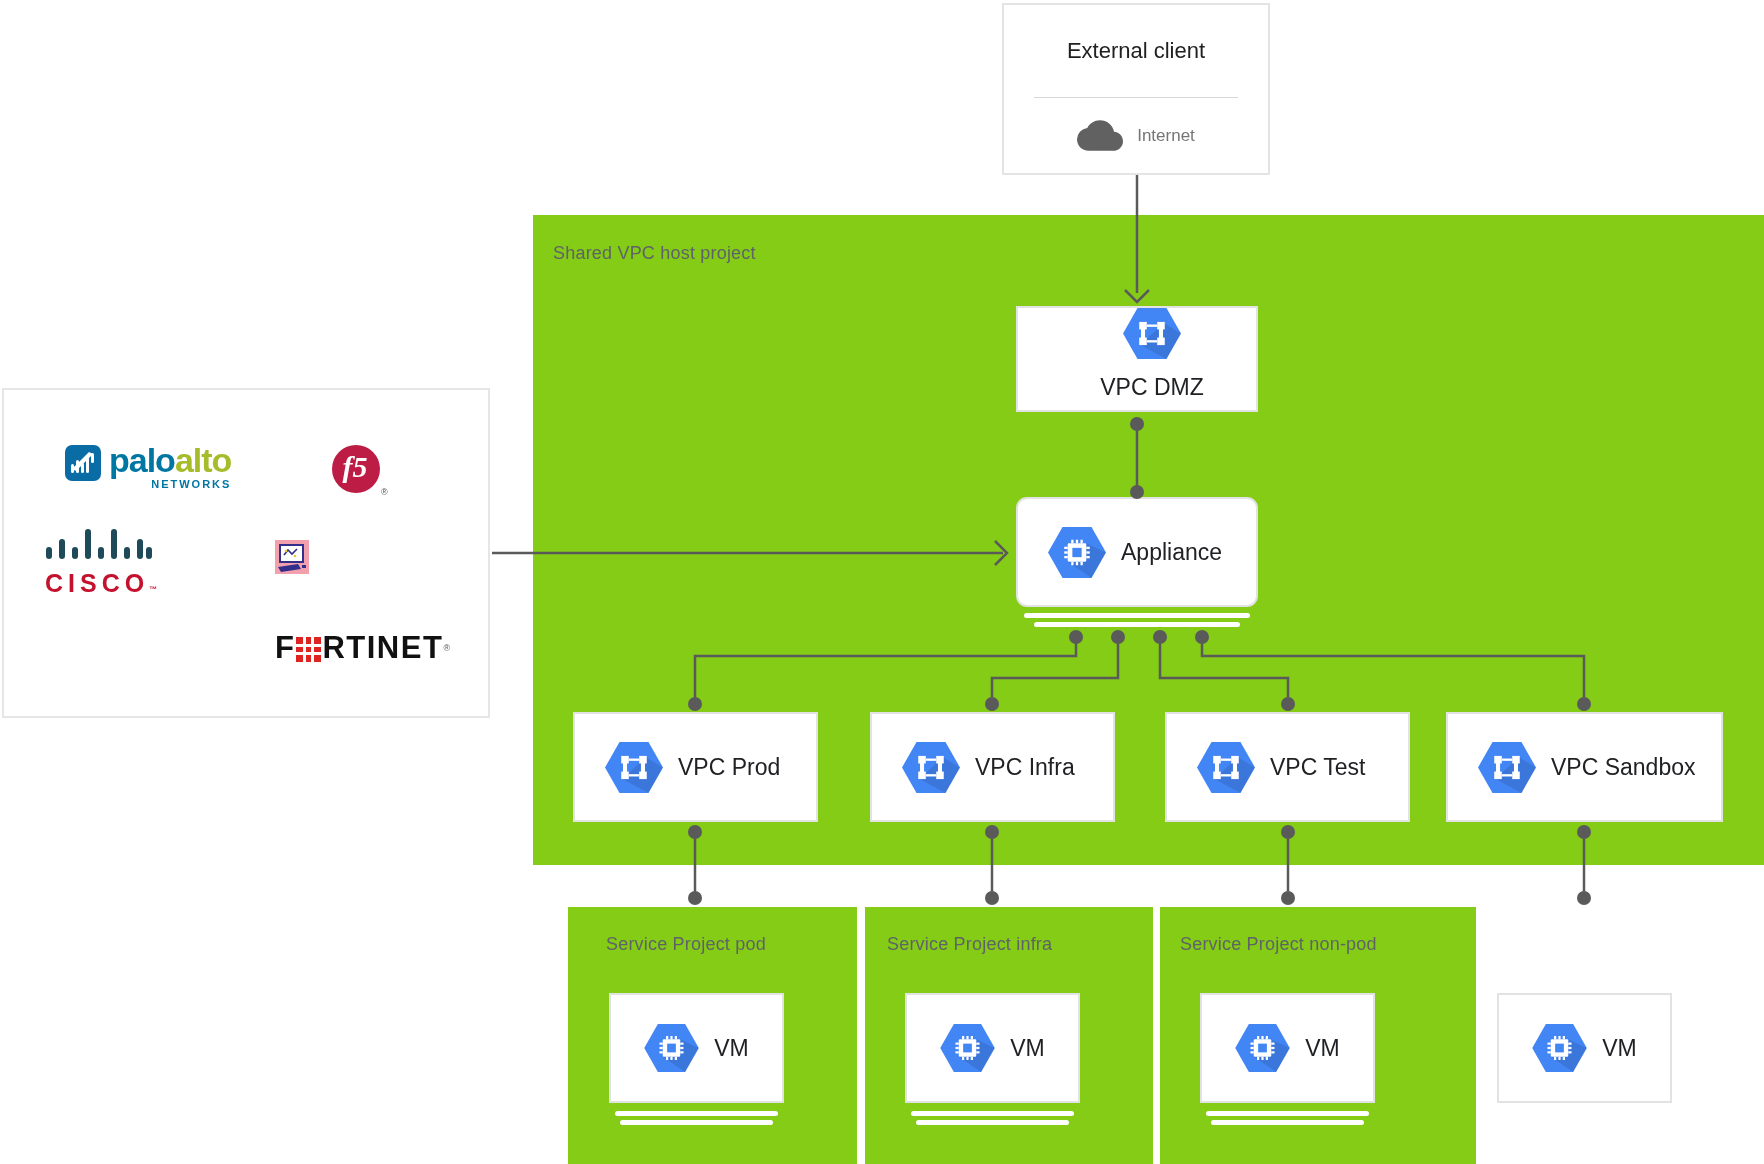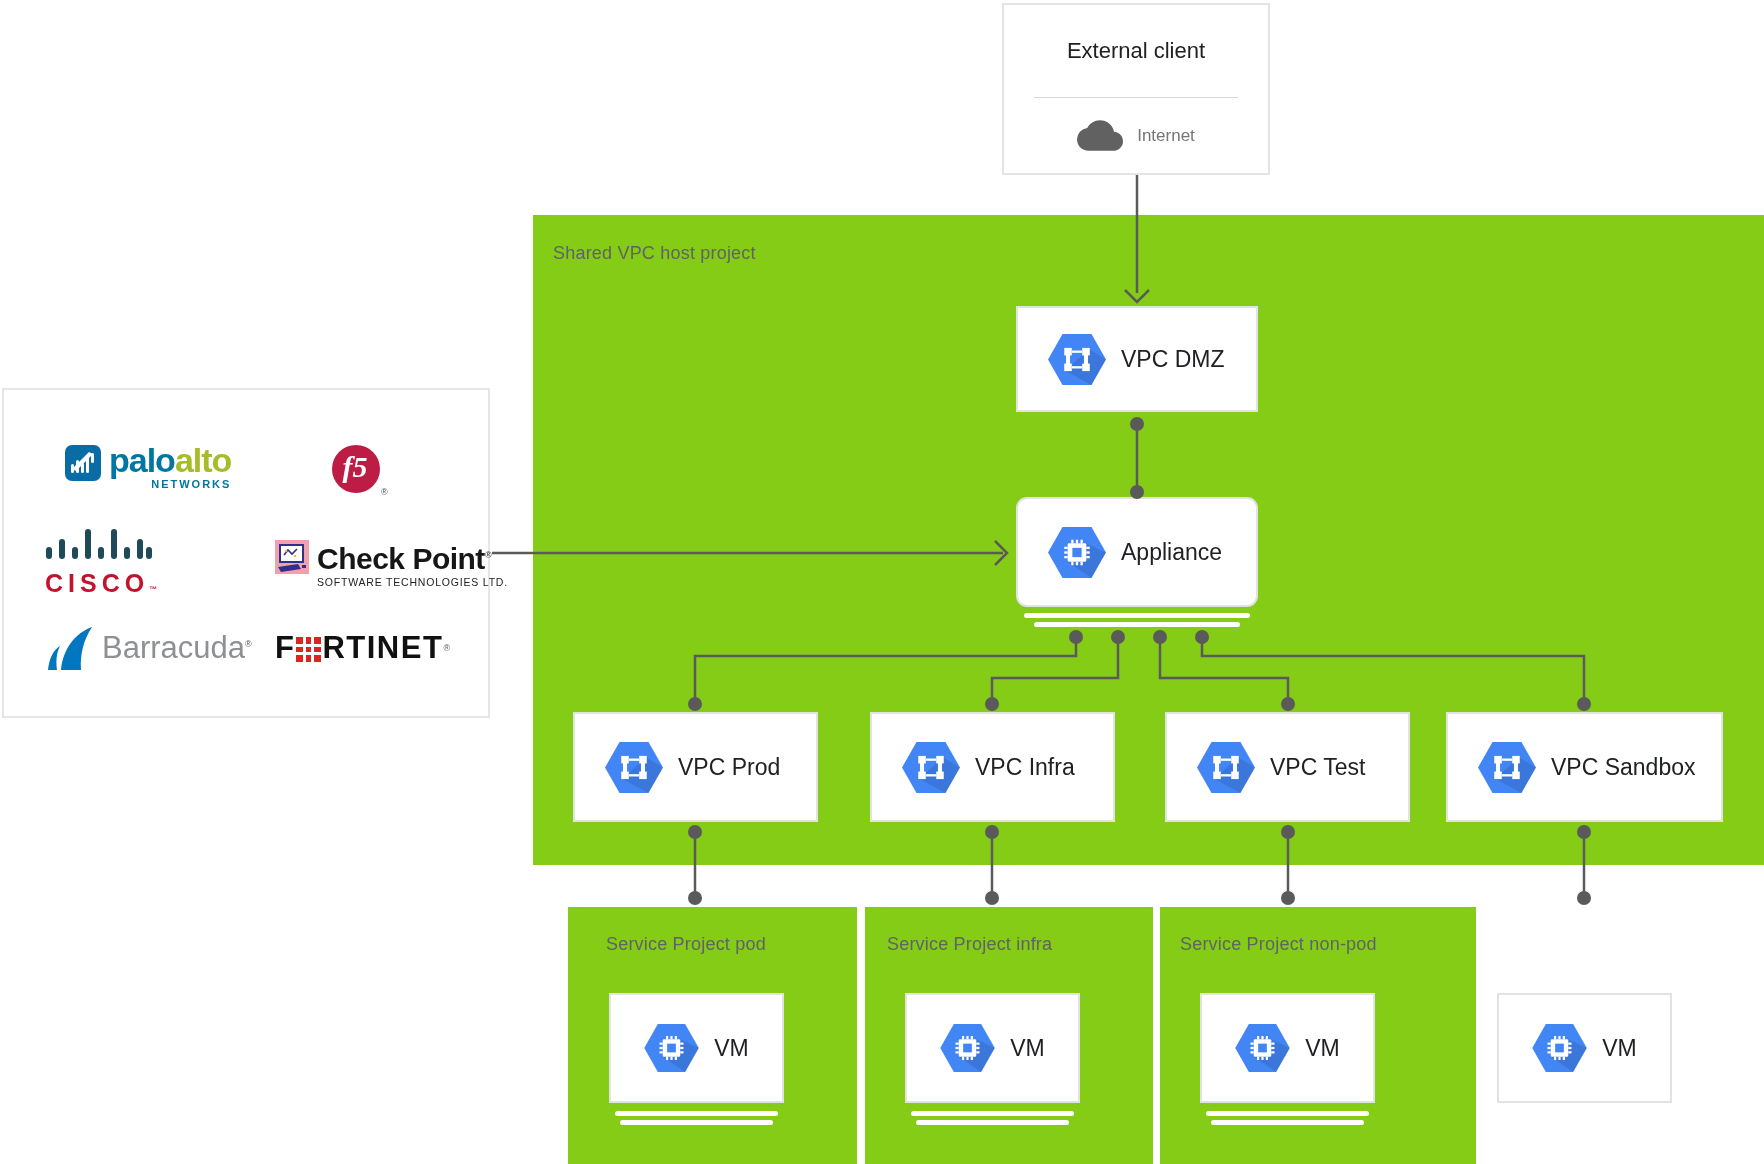--- a/index.html
+++ b/index.html
@@ -85,21 +85,21 @@
     <div class="ext-title">External client</div>
     <div class="ext-divider"></div>
     <div class="ext-row">
       <svg width="46" height="33" viewBox="0 3.8 24 16.4">
         <path fill="#616161" d="M19.35 10.04A7.49 7.49 0 0 0 12 4C9.11 4 6.6 5.64 5.35 8.04A5.994 5.994 0 0 0 0 14c0 3.31 2.69 6 6 6h13c2.76 0 5-2.24 5-5 0-2.64-2.05-4.78-4.65-4.96z"></path>
       </svg>
       <span class="ext-net-label">Internet</span>
     </div>
   </div>
 
-  <div class="card node-card" style="left:1016px;top:306px;width:242px;height:106px;">
+  <div class="card node-card" style="left:1016px;top:306px;width:242px;height:106px;flex-direction:column;">
     <svg class="hex-icon" width="58" height="51" viewBox="0 0 100 88">
       <polygon points="25,0 75,0 100,44 75,88 25,88 0,44" fill="#4285f4"></polygon>
       <polygon points="70,26 100,44 75,88 30,64" fill="rgba(0,0,0,0.10)"></polygon>
       <g fill="#ffffff">
         <rect x="31" y="30" width="7" height="28"></rect>
           <rect x="62" y="30" width="7" height="28"></rect>
         <rect x="41" y="28.5" width="18" height="4"></rect>
           <rect x="41" y="55.5" width="18" height="4"></rect>
         <rect x="28" y="24" width="13" height="13"></rect>
           <rect x="59" y="24" width="13" height="13"></rect>
@@ -349,35 +349,22 @@
     <div class="logo cp-row" style="left:271px;top:150px;">
       <svg width="34" height="34" viewBox="0 0 34 34">
         <rect x="0" y="0" width="34" height="34" fill="#f29fae"></rect>
         <rect x="5" y="5" width="23" height="17" fill="#ffffff" stroke="#312e8c" stroke-width="2"></rect>
         <polyline points="9,15 13,10 17,14 22,9" fill="none" stroke="#312e8c" stroke-width="1.6"></polyline>
         <circle cx="11" cy="11" r="1.3" fill="#e8c832"></circle>
         <circle cx="20" cy="16" r="1.3" fill="#e8c832"></circle>
         <polygon points="3,27 23,24 26,29 6,32" fill="#312e8c"></polygon>
         <rect x="27" y="25" width="4" height="3" fill="#312e8c"></rect>
       </svg>
-      <div>
-        <div class="cp-word"><span>Check Point</span><sup class="reg-mark">®</sup></div>
-        <div class="cp-sub">SOFTWARE TECHNOLOGIES LTD.</div>
-      </div>
-    </div>
-
-    <div class="logo bc-row" style="left:41px;top:235px;">
-      <svg width="50" height="46" viewBox="0 0 50 46">
-        <g fill="#0077c0">
-          <path d="M16 45 C18 24 30 8 47 2 C38 16 35 30 36 45 Z"></path>
-          <path d="M3 45 C4 34 8 25 15 21 C11 29 11 37 12 45 Z"></path>
-        </g>
-      </svg>
-      <div class="bc-word"><span>Barracuda</span><sup class="reg-mark">®</sup></div>
-    </div>
+    </div>
+
 
     <div class="logo ft-row" style="left:271px;top:240px;">
       <span class="ft-word">F</span>
       <svg class="ft-grid" width="25" height="25" viewBox="0 0 25 25">
         <rect x="0" y="0" width="25" height="25" fill="#dd2420"></rect>
         <g fill="#ffffff">
           <rect x="7" y="0" width="3" height="25"></rect>
             <rect x="15" y="0" width="3" height="25"></rect>
           <rect x="0" y="7" width="25" height="3"></rect>
             <rect x="0" y="15" width="25" height="3"></rect>

